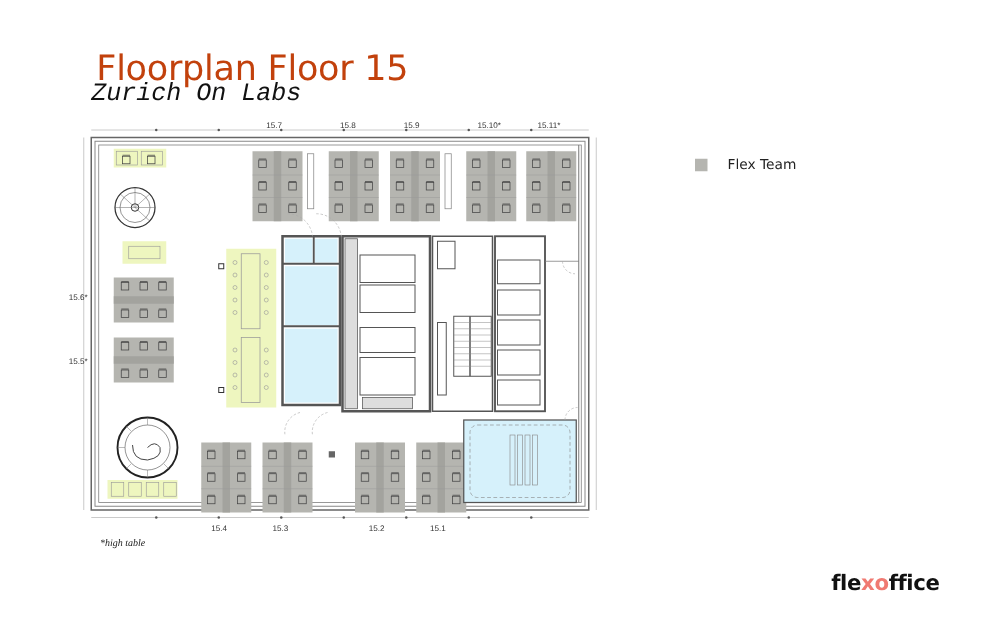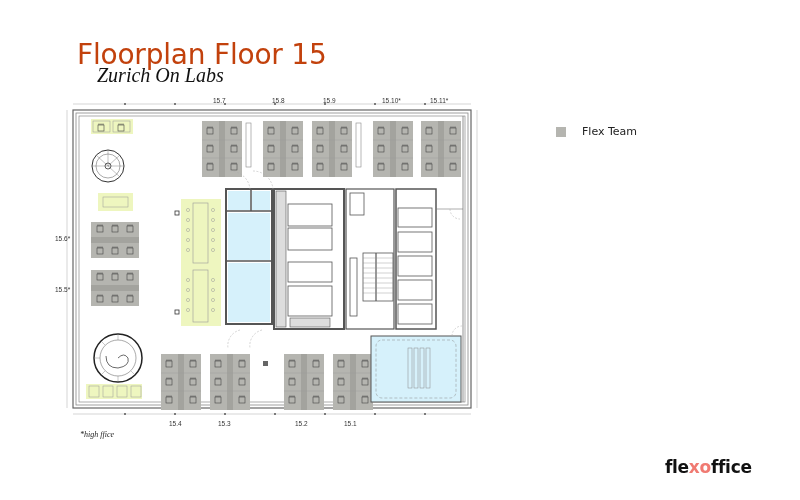--- a/index.html
+++ b/index.html
@@ -1,20 +1,20 @@
 <!DOCTYPE html>
 <html><head>
 <meta charset="utf-8">
 <style>
   * { box-sizing: border-box; margin: 0; padding: 0; }
   html, body { width: 800px; height: 500px; background: #ffffff; overflow: hidden; }
   body { position: relative; font-family: "Liberation Sans", sans-serif; color: #1a1a1a; }
 
   .title { position: absolute; left: 77px; top: 38px; font-size: 28px; font-family: "DejaVu Sans", sans-serif; font-weight: 400; color: #c2410c; letter-spacing: -0.2px; }
-  .subtitle { position: absolute; left: 73px; top: 64px; font-size: 20px; font-family: Liberation Serif, serif; font-style: italic; color: #111; margin-left: 24px; }
+  .subtitle { position: absolute; left: 73px; top: 64px; font-size: 20px; font-family: Liberation Mono, monospace; font-style: italic; color: #111; }
 
   .plan { position: absolute; left: 0; top: 0; width: 800px; height: 500px; }
   .room-label { position: absolute; font-size: 6.5px; color: #333; font-family: "Liberation Sans", sans-serif; }
 
   .legend { position: absolute; left: 556px; top: 122px; }
   .legend-item { display: flex; align-items: center; height: 19px; text-align: right; }
   .legend-swatch { width: 10px; height: 10px; margin-right: 16px; }
   .legend-label { font-size: 11px; color: #222; font-family: "DejaVu Sans", sans-serif; }
 
   .footnote { position: absolute; left: 80px; top: 430px; font-size: 8px; font-style: italic; font-family: "Liberation Serif", serif; color: #222; }
@@ -256,21 +256,21 @@
 <div class="room-label" style="left:430px;top:97px;">15.11*</div>
 
 <div class="room-label" style="left:55px;top:235px;">15.6*</div>
 <div class="room-label" style="left:55px;top:286px;">15.5*</div>
 
 <div class="room-label" style="left:169px;top:420px;">15.4</div>
 <div class="room-label" style="left:218px;top:420px;">15.3</div>
 <div class="room-label" style="left:295px;top:420px;">15.2</div>
 <div class="room-label" style="left:344px;top:420px;">15.1</div>
 
-<div class="footnote">*high ffice</div>
+<div class="footnote">*high table</div>
 
 <div class="legend">
   <div class="legend-item">
     <span class="legend-swatch" style="background:#b5b5b0;"></span>
     <span class="legend-label">Flex Team</span>
   </div>
 </div>
 
 <div class="logo"><span>fle</span><span class="accent">xo</span><span>ffice</span></div>
 

